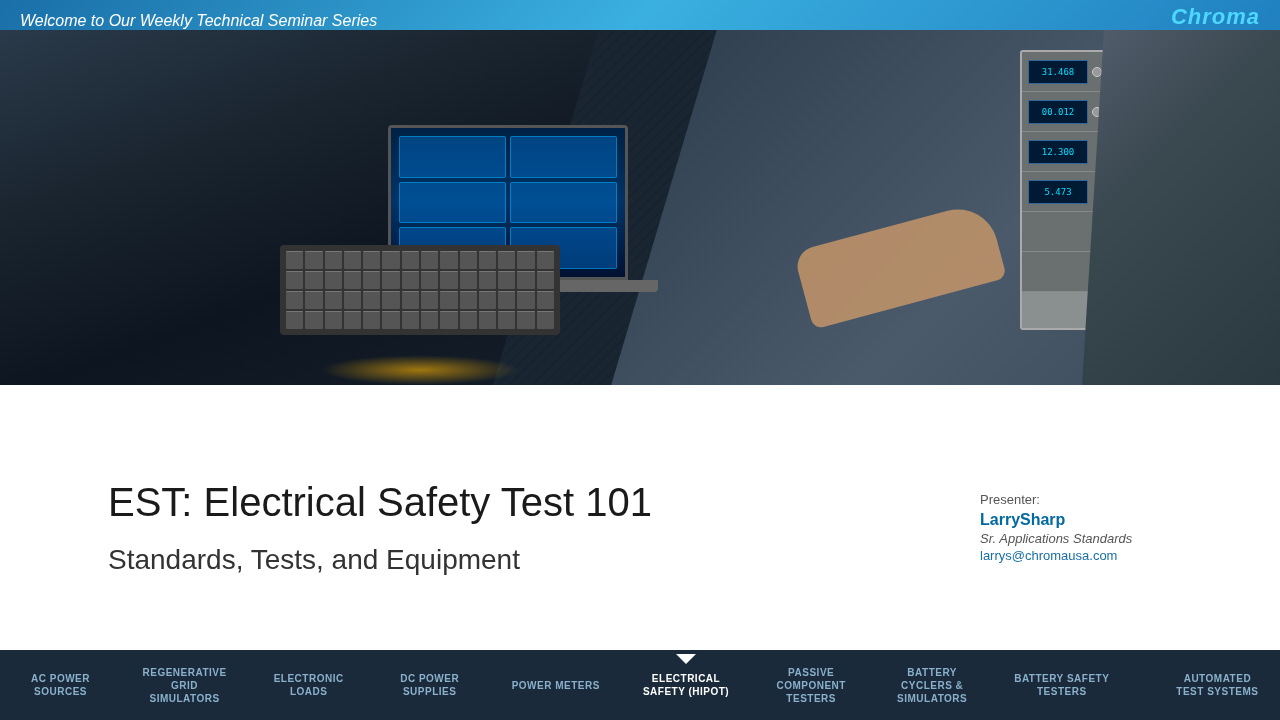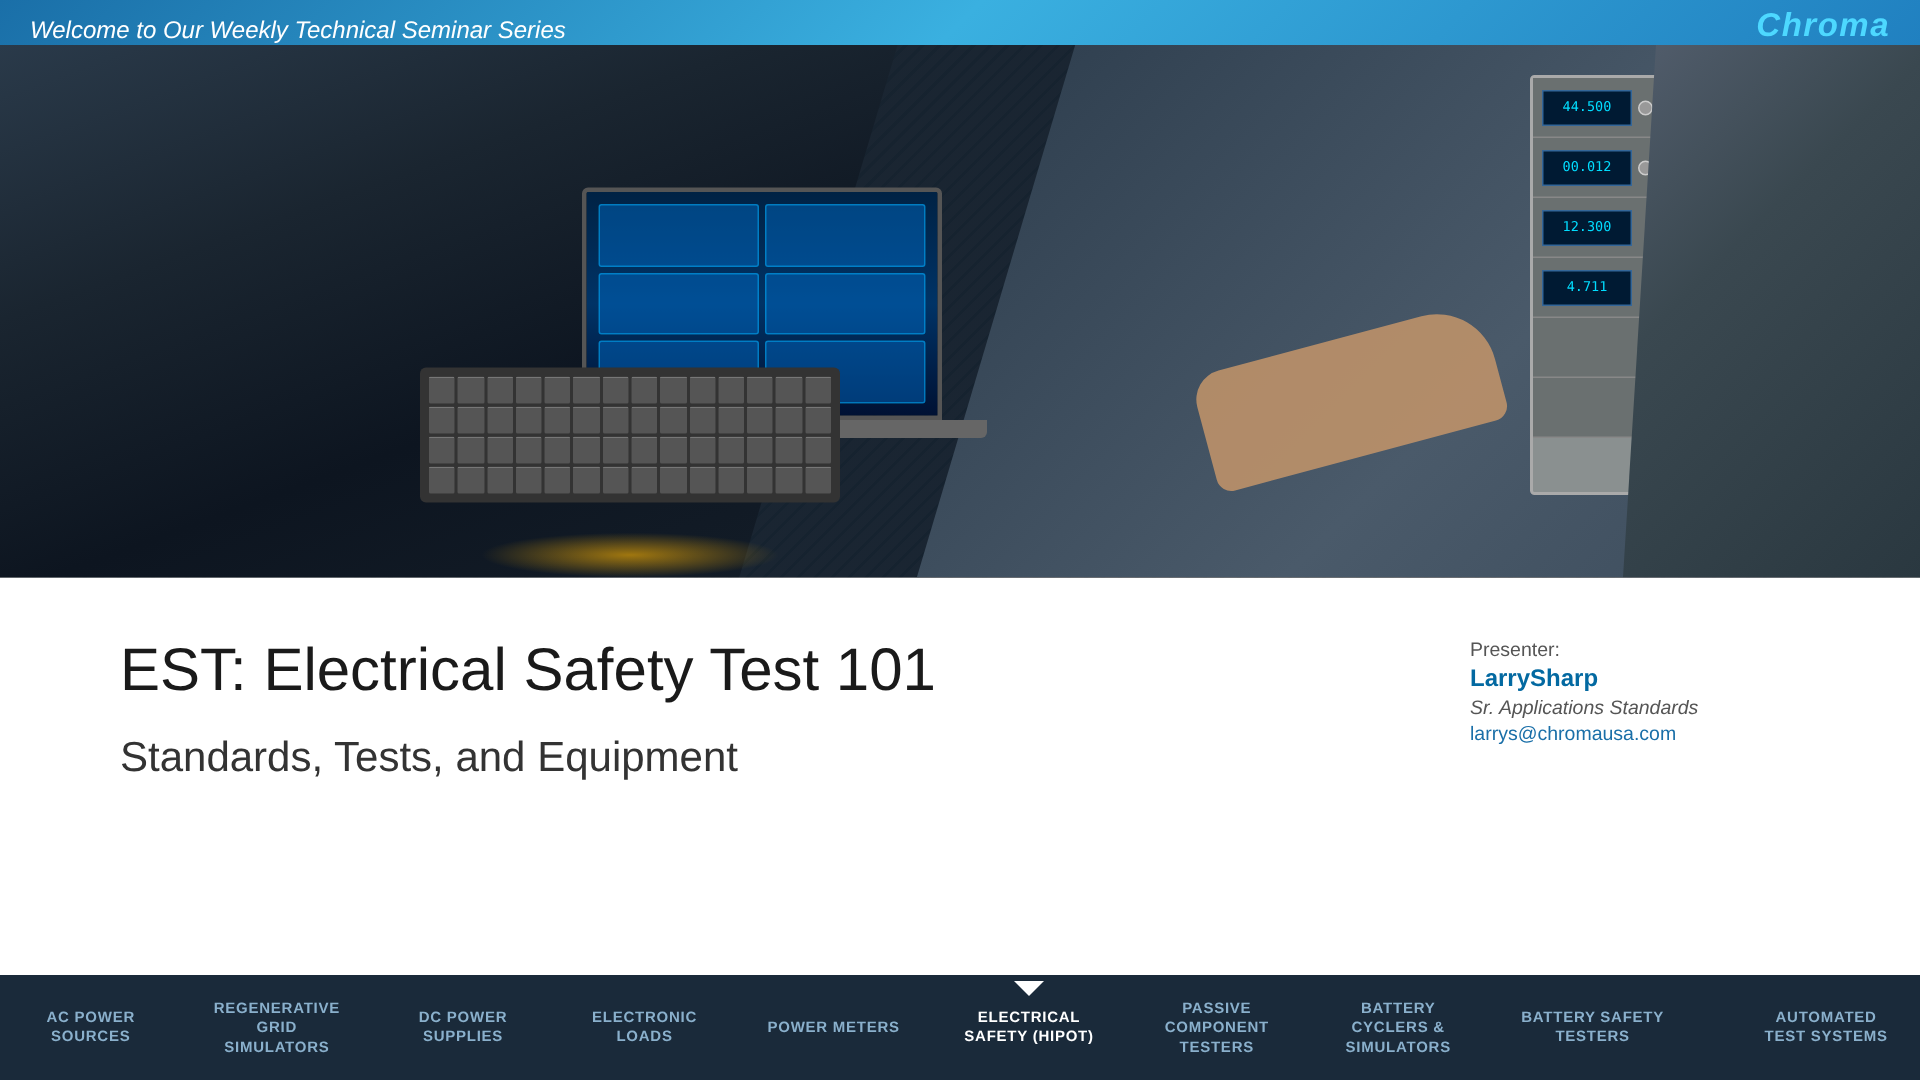--- a/index.html
+++ b/index.html
@@ -216,24 +216,24 @@
       width: 200px;
       height: 30px;
       background: radial-gradient(ellipse, rgba(255, 180, 0, 0.6) 0%, transparent 70%);
     }
 
     
     #main-content {
       width: 100%;
       height: 265px;
       background: #fff;
-      padding: 40px 80px 20px 80px;
+      padding: 40px 80px 20px 108px;
       display: flex;
       justify-content: space-between;
-      align-items: flex-start;
+      align-items: center;
       border-radius: 12px;
     }
 
     #slide-text {
       flex: 1;
     }
 
     #slide-title {
       font-size: 40px;
       font-weight: 300;
@@ -346,39 +346,39 @@
         <div class="screen-block"></div>
         <div class="screen-block"></div>
       </div>
     </div>
     <div id="laptop-base"></div>
   </div>
 
   <div id="rack1">
     <div class="rack-unit">
       <div class="rack-display-small">
-        <span class="rack-display-num">44.500</span>
+        <span class="rack-display-num">31.468</span>
       </div>
       <div class="rack-knob"></div>
       <div class="rack-knob"></div>
     </div>
     <div class="rack-unit">
       <div class="rack-display-small">
         <span class="rack-display-num">00.012</span>
       </div>
       <div class="rack-knob"></div>
     </div>
     <div class="rack-unit">
       <div class="rack-display-small">
         <span class="rack-display-num">12.300</span>
       </div>
     </div>
     <div class="rack-unit">
       <div class="rack-display-small">
-        <span class="rack-display-num">4.711</span>
+        <span class="rack-display-num">5.473</span>
       </div>
     </div>
     <div class="rack-unit"></div>
     <div class="rack-unit"></div>
   </div>
 
   <div id="person"></div>
 
   <div id="hand-area"></div>
 
@@ -456,24 +456,24 @@
     <div id="presenter-email">larrys@chromausa.com</div>
   </div>
 </div>
 
 <div id="bottom-nav">
   <div class="nav-item" style="white-space: pre-line;">AC POWER
 SOURCES</div>
   <div class="nav-item" style="white-space: pre-line; text-align: center;">REGENERATIVE
 GRID
 SIMULATORS</div>
+  <div class="nav-item" style="white-space: pre-line;">ELECTRONIC
+LOADS</div>
   <div class="nav-item" style="white-space: pre-line;">DC POWER
 SUPPLIES</div>
-  <div class="nav-item" style="white-space: pre-line;">ELECTRONIC
-LOADS</div>
   <div class="nav-item">POWER METERS</div>
   <div class="nav-item active" style="white-space: pre-line;">ELECTRICAL
 SAFETY (HIPOT)</div>
   <div class="nav-item" style="white-space: pre-line;">PASSIVE
 COMPONENT
 TESTERS</div>
   <div class="nav-item" style="white-space: pre-line;">BATTERY
 CYCLERS &amp;
 SIMULATORS</div>
   <div class="nav-item" style="white-space: pre-line;">BATTERY SAFETY

